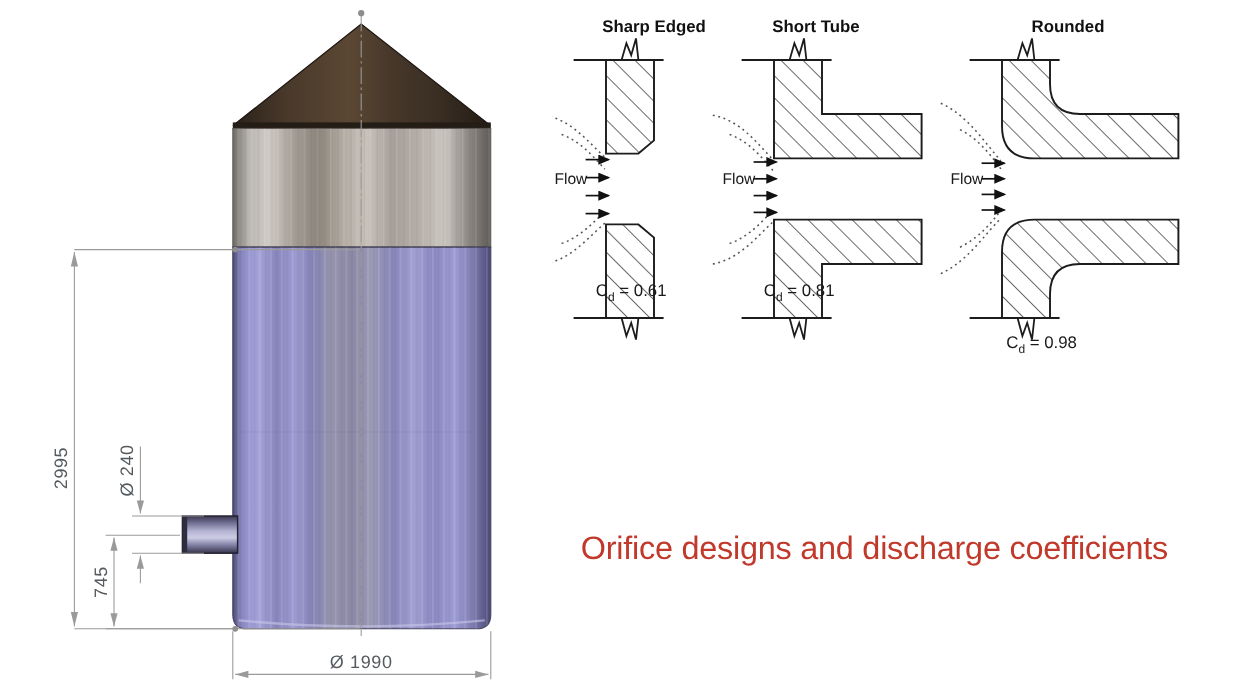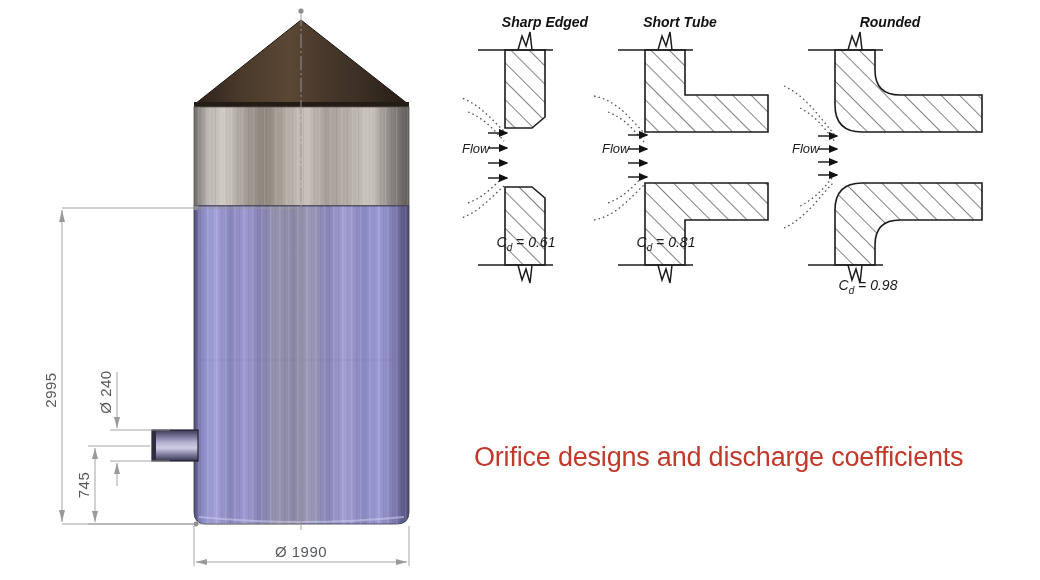--- a/index.html
+++ b/index.html
@@ -28,21 +28,21 @@
     font-family: "Liberation Sans", sans-serif;
     font-size: 15px;
     fill: #555a5f;
     letter-spacing: 0.5px;
   }
 
   
   #orifice-panel {
     position: absolute;
     left: 460px; top: 0;
-    width: 580px; height: 580px; font-style: italic;
+    width: 580px; height: 580px;
   }
   #orifice-svg { position:absolute; left:0; top:0; }
 
   .ori-title {
     font-family: "Liberation Sans", sans-serif;
     font-size: 14px;
     font-weight: bold;
     fill: #111111;
   }
   .flow-label {
@@ -53,21 +53,21 @@
   .cd-label {
     font-family: "Liberation Sans", sans-serif;
     font-size: 14px;
     fill: #1a1a1a;
   }
   .cd-sub { font-size: 10px; }
 
   
   #caption {
     position: absolute;
-    left: 474px;
+    left: 484px;
     top: 442px;
     width: 540px;
     font-family: "Liberation Sans", sans-serif;
     font-size: 27px;
     color: #c0392b;
     white-space: nowrap;
     letter-spacing: -0.2px;
   }
 </style>
 </head>

